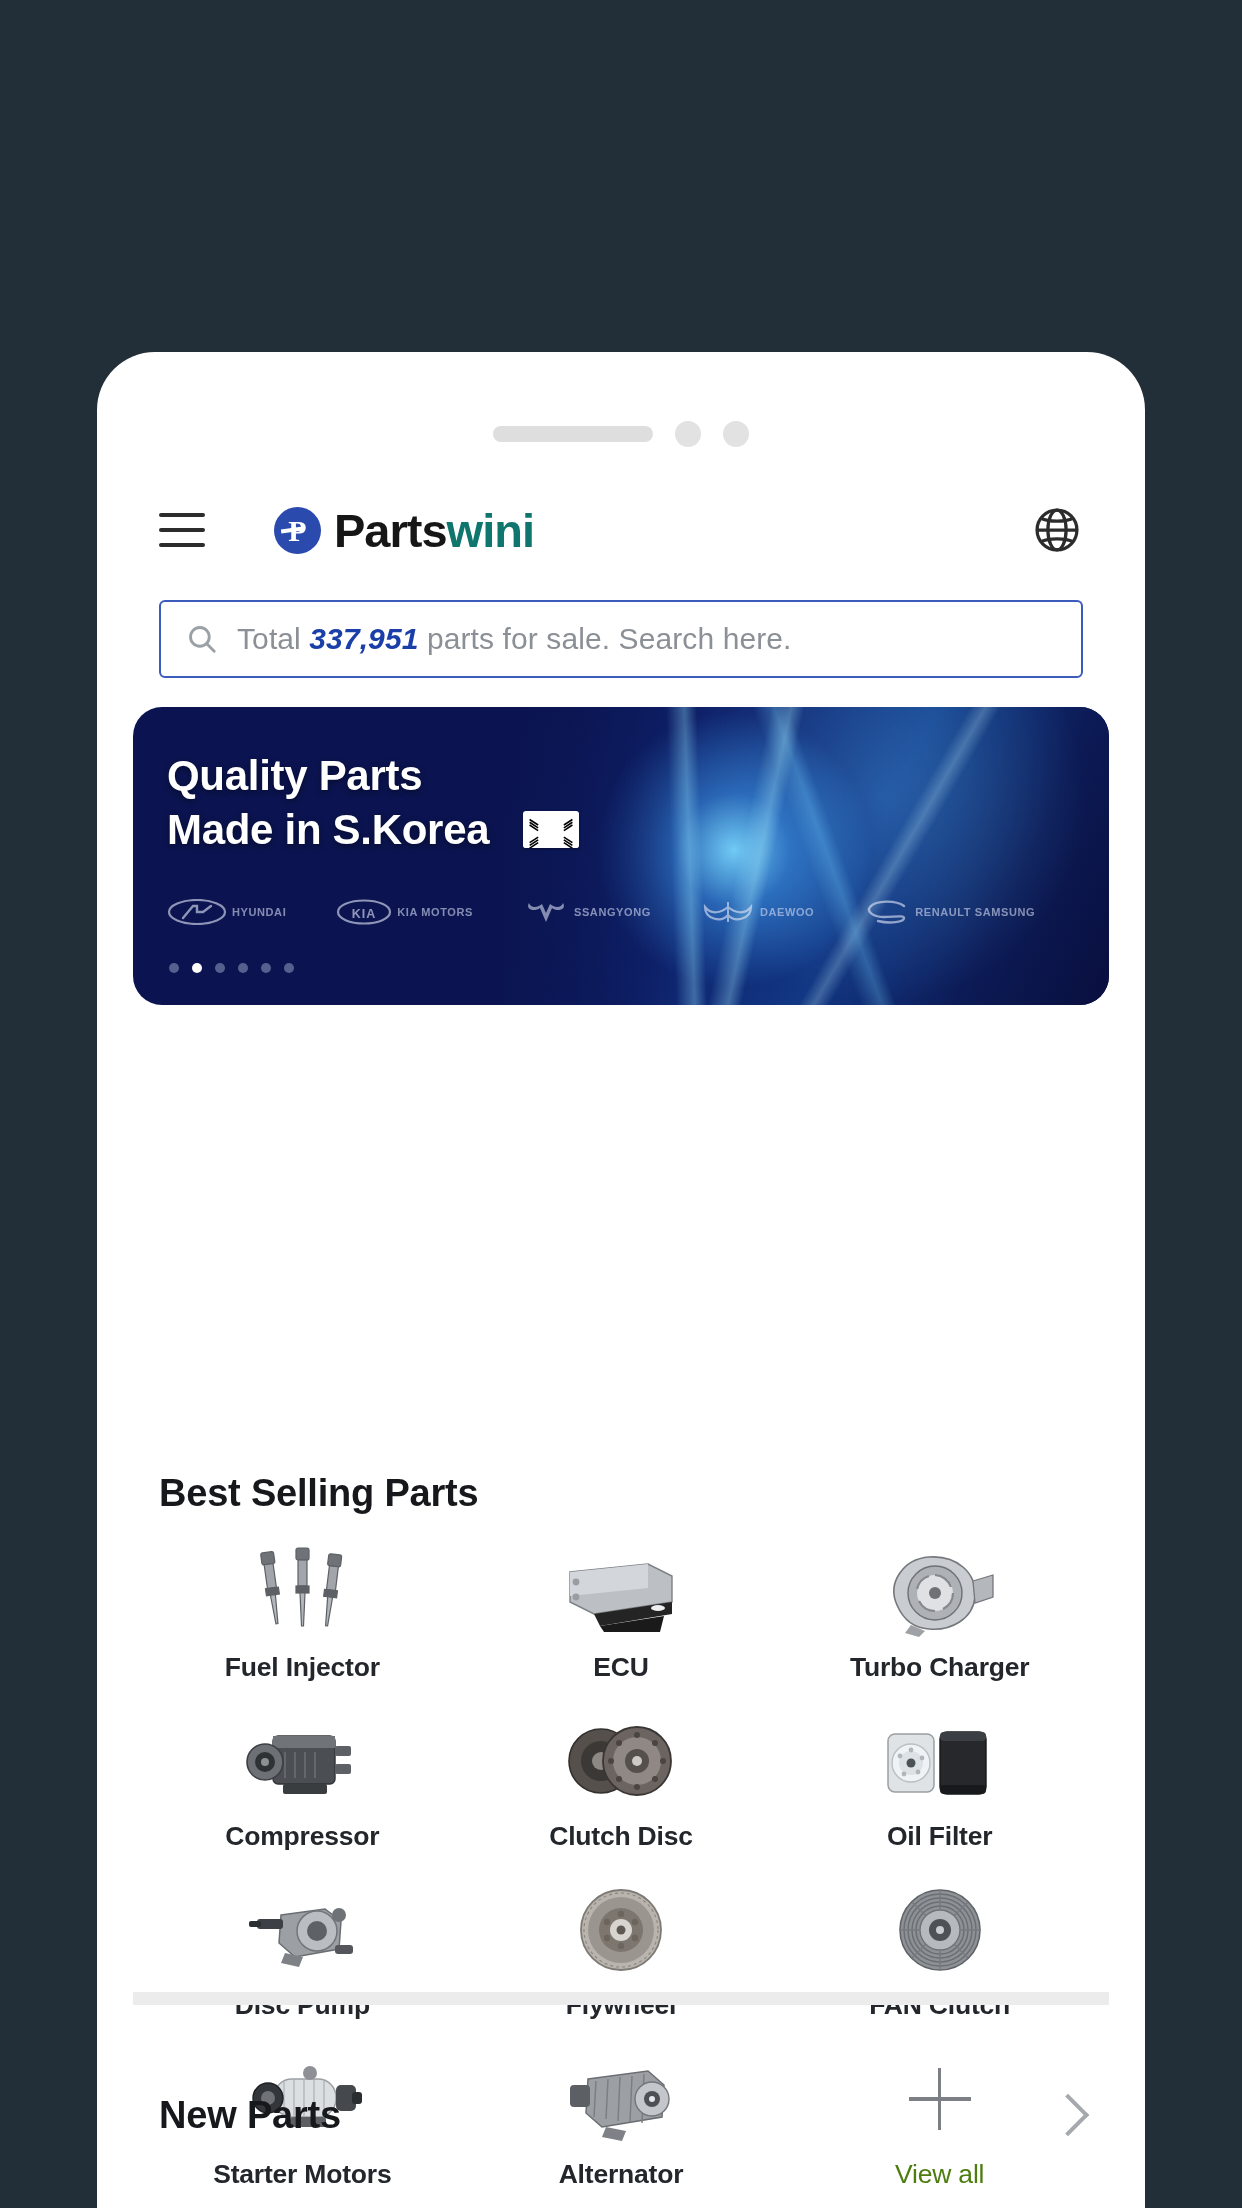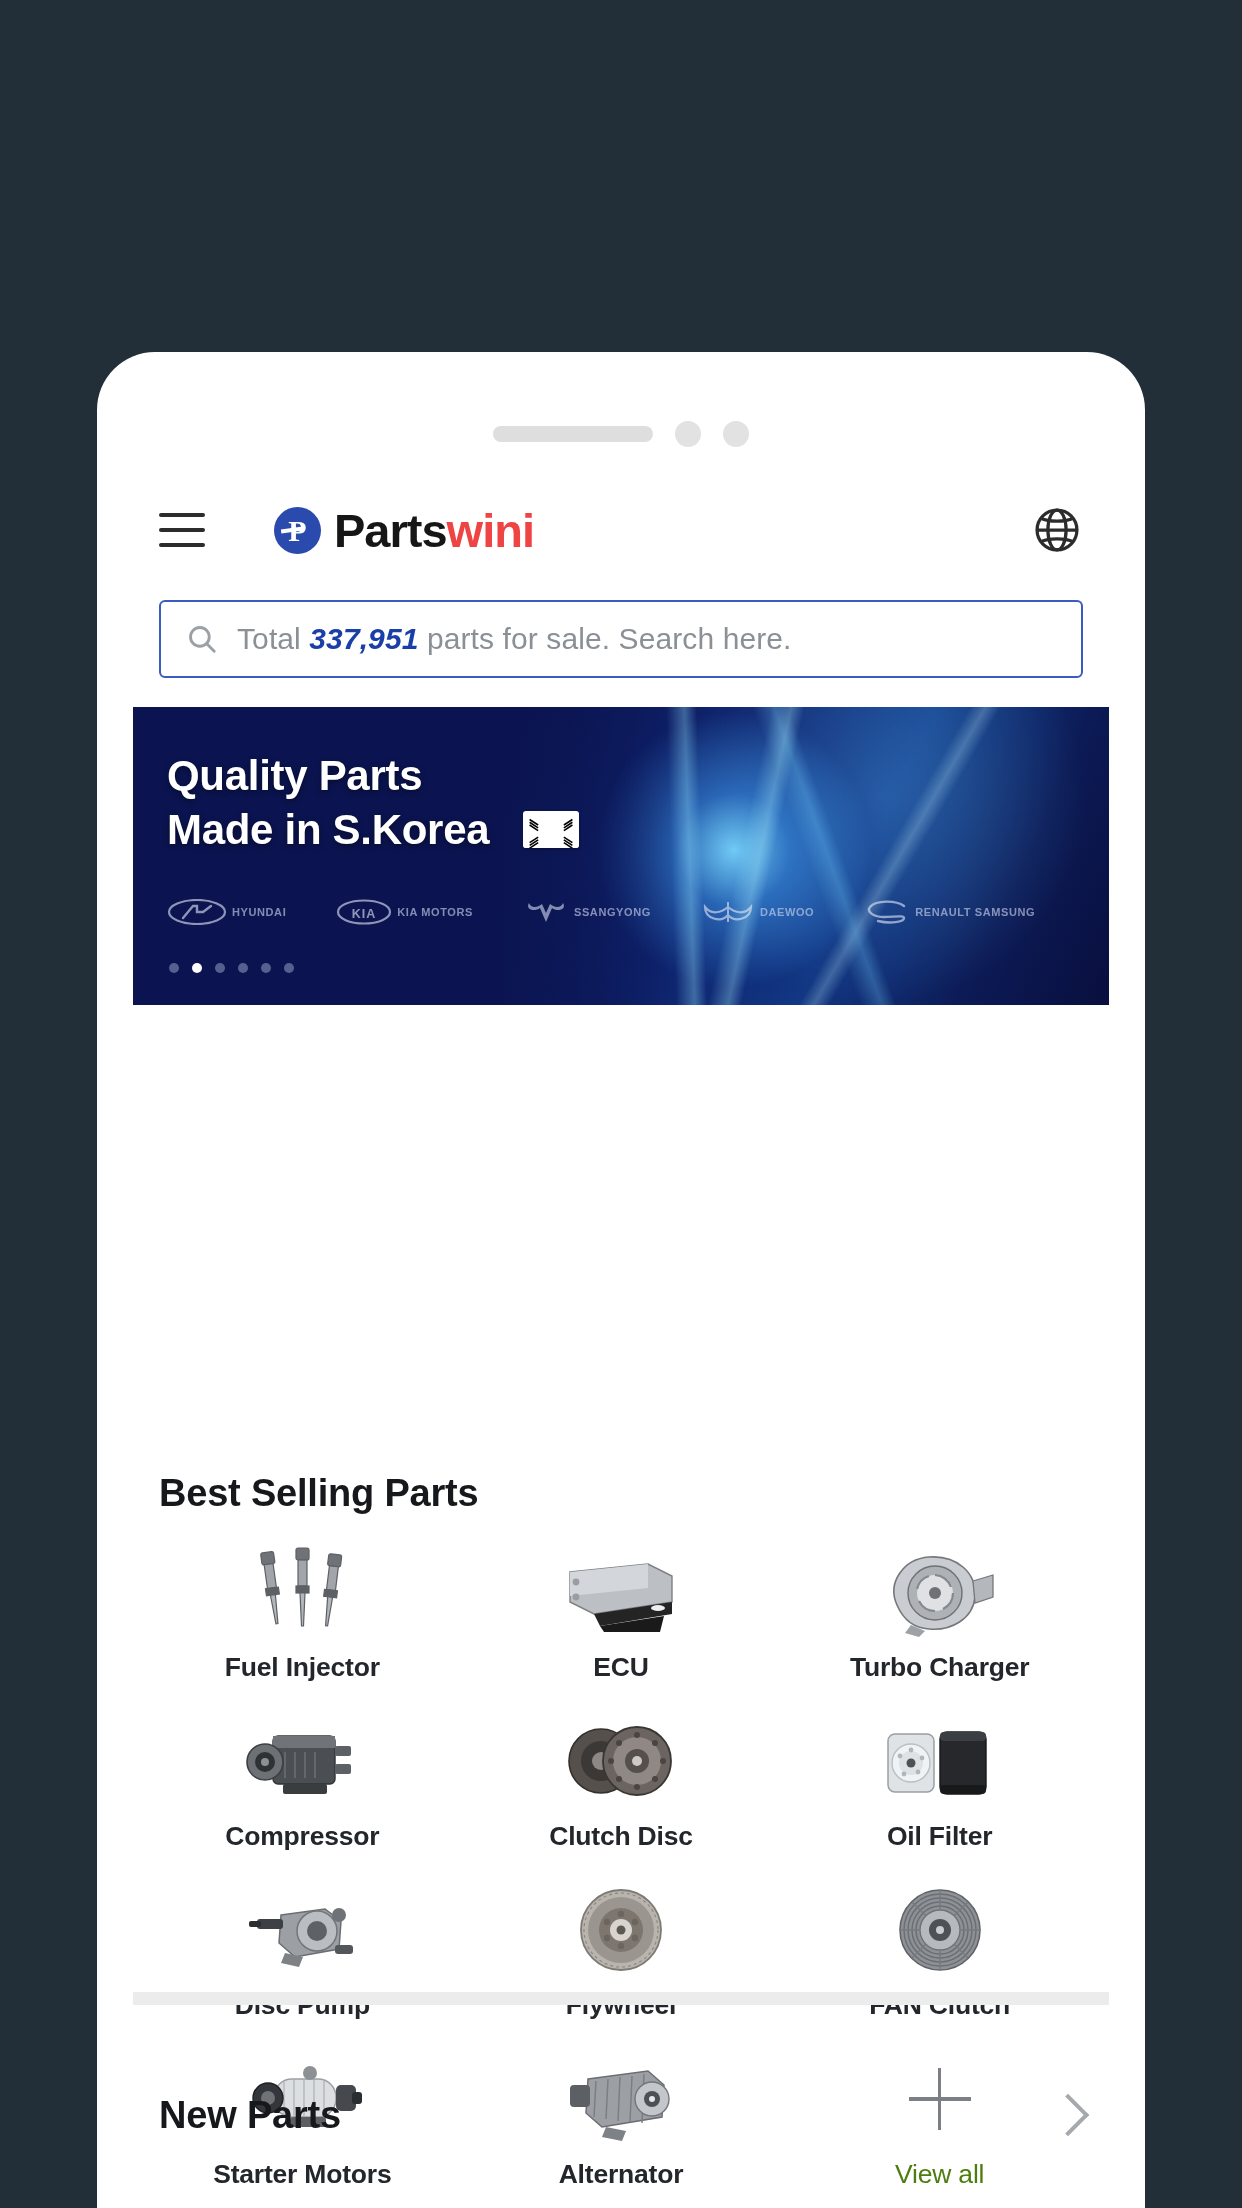--- a/index.html
+++ b/index.html
@@ -92,21 +92,21 @@
   .brand-badge .strike {
     position:absolute; left:7px; top:21px;
     width:22px; height:3.5px; background:#ffffff;
     transform:rotate(-8deg);
   }
   .brand-text {
     font-size:47px; font-weight:700; letter-spacing:-1px;
     line-height:1;
   }
   .brand-text .p1 { color:#161616; }
-  .brand-text .p2 { color:#ef4444; }
+  .brand-text .p2 { color:#0f766e; }
   .globe {
     margin-left:auto;
     width:52px; height:52px;
     cursor:pointer;
   }
 
   
   .search-wrap {
     position:absolute;
     top:248px; left:62px; right:62px;
@@ -125,20 +125,21 @@
   }
   .search-ph b { color:#1b3fa8; font-weight:700;font-style:italic; }
 
   
   .banner {
     position:absolute;
     top:355px; left:36px; right:36px;
     height:298px;
     background:#0b1450;
     overflow:hidden;
+    border-radius:29px;
   }
   .banner-photo {
     position:absolute; right:0; top:0; bottom:0;
     width:62%;
     background:
       radial-gradient(circle at 38% 48%, rgba(120,215,255,0.92) 0%, rgba(60,150,235,0.55) 14%, rgba(16,40,120,0.22) 34%, rgba(8,16,66,0) 60%),
       radial-gradient(circle at 62% 30%, rgba(90,190,255,0.35) 0%, rgba(10,20,75,0) 48%),
       linear-gradient(115deg,#0b1450 0%, #0d2068 35%, #123a86 58%, #0c1a55 80%, #090f3e 100%);
   }
   .banner-photo::after {

